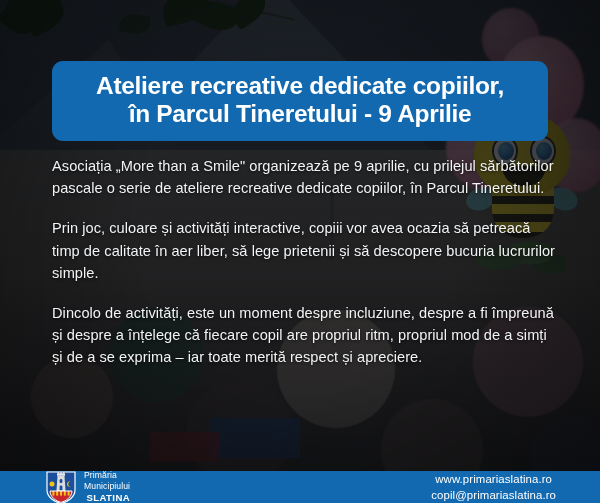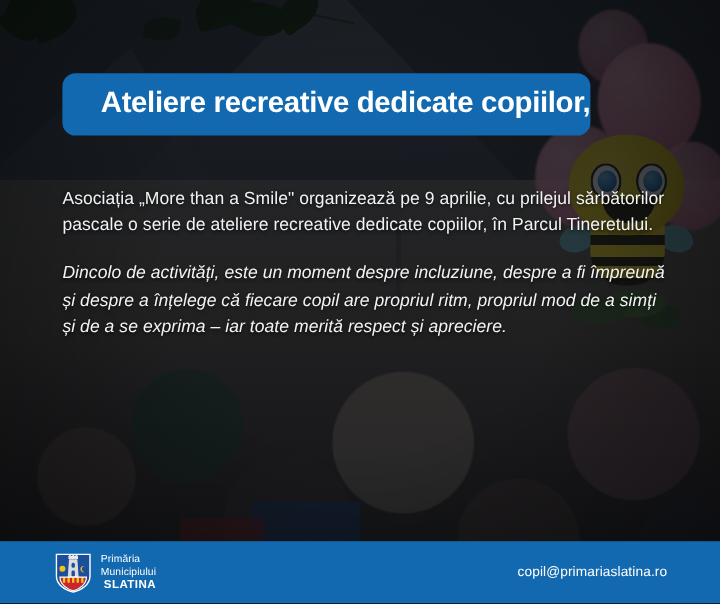--- a/index.html
+++ b/index.html
@@ -233,21 +233,21 @@
   
   .content {
     position: absolute;
     inset: 0;
   }
 
   .title-banner {
     position: absolute;
     left: 52px;
     top: 61px;
-    width: 440px;
+    width: 496px;
     box-sizing: border-box;
     padding: 11px 32px 13px;
     background: #1269b0;
     border-radius: 11px;
     text-align: center;
   }
   .title-banner .title-line {
     display: block;
     color: #ffffff;
     font-size: 24.5px;
@@ -264,27 +264,27 @@
     width: 505px;
   }
   .para {
     margin: 0 0 18px 0;
     color: #f2f3f4;
     font-size: 14.6px;
     line-height: 1.52;
     letter-spacing: .05px;
     text-shadow: 0 1px 3px rgba(0,0,0,.65);
   }
-  .para:last-child { margin-bottom: 0; font-style: italic; }
+  .para:last-child { margin-bottom: 0; }
 
   
   .footer {
     position: absolute;
     left: 0; right: 0; bottom: 0;
-    height: 52px;
+    height: 32px;
     background: #1269b0;
     display: flex;
     align-items: center;
   }
   .footer-logo {
     display: flex;
     align-items: center;
     margin-left: 46px;
   }
   .crest {
@@ -368,24 +368,26 @@
     <div class="leaf l6"></div>
 
     <div class="scrim"></div>
     <div class="vignette"></div>
   </div>
 
   <div class="content">
 
     <div class="title-banner">
       <span class="title-line">Ateliere recreative dedicate copiilor,</span>
+      <span class="title-line">în Parcul Tineretului - 9 Aprilie</span>
     </div>
 
     <div class="body-copy">
       <p class="para">Asociația „More than a Smile" organizează pe 9 aprilie, cu prilejul sărbătorilor pascale o serie de ateliere recreative dedicate copiilor, în Parcul Tineretului.</p>
+      <p class="para">Prin joc, culoare și activități interactive, copiii vor avea ocazia să petreacă timp de calitate în aer liber, să lege prietenii și să descopere bucuria lucrurilor simple.</p>
       <p class="para">Dincolo de activități, este un moment despre incluziune, despre a fi împreună și despre a înțelege că fiecare copil are propriul ritm, propriul mod de a simți și de a se exprima – iar toate merită respect și apreciere.</p>
     </div>
 
     <div class="footer">
 
       <div class="footer-logo">
         <svg class="crest" viewBox="0 0 30 34">
           <path d="M1 2 H29 V20 C29 27 22 32 15 33.5 C8 32 1 27 1 20 Z" fill="#1b4f9c" stroke="#ffffff" stroke-width="1.2"></path>
           <rect x="11" y="3.2" width="8" height="2.6" fill="#e8e8e8"></rect>
           <rect x="11.6" y="2.1" width="1.4" height="1.4" fill="#e8e8e8"></rect>
@@ -405,18 +407,19 @@
           <path d="M4 21 H26 C26 27 20 31 15 32.4 C10 31 4 27 4 21 Z" fill="none" stroke="#ffffff" stroke-width="1"></path>
         </svg>
         <div class="logo-text">
           <div>Primăria</div>
           <div>Municipiului</div>
           <div class="strong">SLATINA</div>
         </div>
       </div>
 
       <div class="footer-contact">
+        <a href="#">www.primariaslatina.ro</a>
         <a href="#">copil@primariaslatina.ro</a>
       </div>
 
     </div>
   </div>
 </div>
 
 </body></html>

